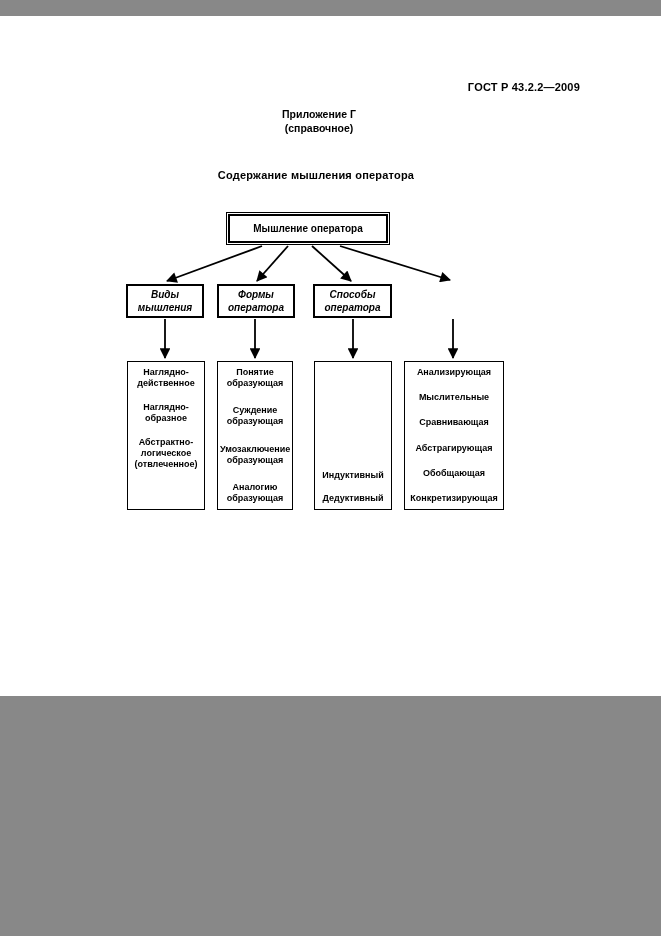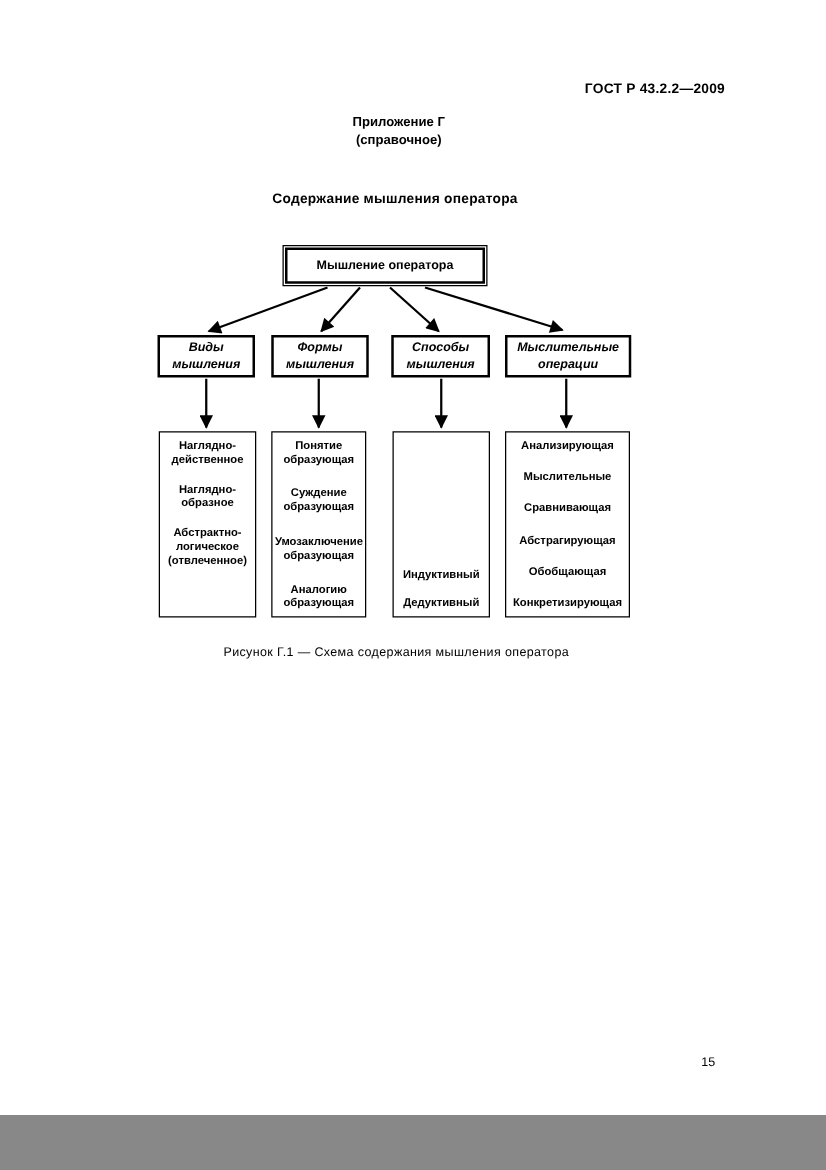--- a/index.html
+++ b/index.html
@@ -1,24 +1,24 @@
 <!DOCTYPE html>
 <html><head>
 <meta charset="utf-8">
 <style>
   html, body { margin: 0; padding: 0; background: #888; }
   .page {
     position: relative;
     width: 661px;
-    height: 892px;
+    height: 680px;
     background: #ffffff;
     font-family: "Liberation Sans", sans-serif;
     color: #000;
     overflow: hidden;
-    margin: 0 auto;
+    margin: 16px auto;
   }
   .gost-header {
     position: absolute;
     top: 65px;
     left: 0;
     width: 580px;
     text-align: right;
     font-size: 11px;
     font-weight: bold;
     letter-spacing: 0.2px;
@@ -151,23 +151,22 @@
       <line x1="353" y1="303" x2="353" y2="342" marker-end="url(#ah)"></line>
       <line x1="453" y1="303" x2="453" y2="342" marker-end="url(#ah)"></line>
     </g>
   </svg>
 
   <div class="root-box">
     <div class="root-box-inner">Мышление оператора</div>
   </div>
 
   <div class="l2box" style="left:126px;width:78px;">Виды мышления</div>
-  <div class="l2box" style="left:217px;width:78px;">Формы мышления</div>
-  <div class="l2box" style="left:313px;width:79px;">Способы мышления</div>
-  <div class="l2box" style="left:404px;width:101px;">Мыслительные операции</div>
+  <div class="l2box" style="left:217px;width:78px;">Формы оператора</div>
+  <div class="l2box" style="left:313px;width:79px;">Способы оператора</div>
 
   <div class="l3box l3-gap13" style="left:127px;width:78px;">
     <div class="item">Наглядно-действенное</div>
     <div class="item">Наглядно-образное</div>
     <div class="item">Абстрактно-логическое (отвлеченное)</div>
   </div>
 
   <div class="l3box l3-between" style="left:217px;width:76px;">
     <div class="item">Понятие образующая</div>
     <div class="item">Суждение образующая</div>
@@ -182,17 +181,16 @@
 
   <div class="l3box l3-between" style="left:404px;width:100px;">
     <div class="item">Анализирующая</div>
     <div class="item">Мыслительные</div>
     <div class="item">Сравнивающая</div>
     <div class="item">Абстрагирующая</div>
     <div class="item">Обобщающая</div>
     <div class="item">Конкретизирующая</div>
   </div>
 
-  <div class="figure-caption">Рисунок Г.1 — Схема содержания мышления оператора</div>
 
   <div class="page-number">15</div>
 
 </div>
 
 </body></html>

